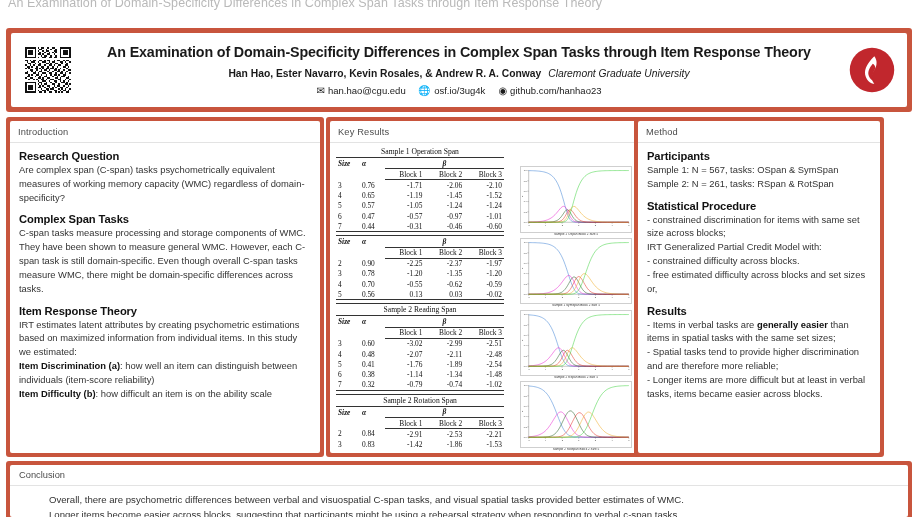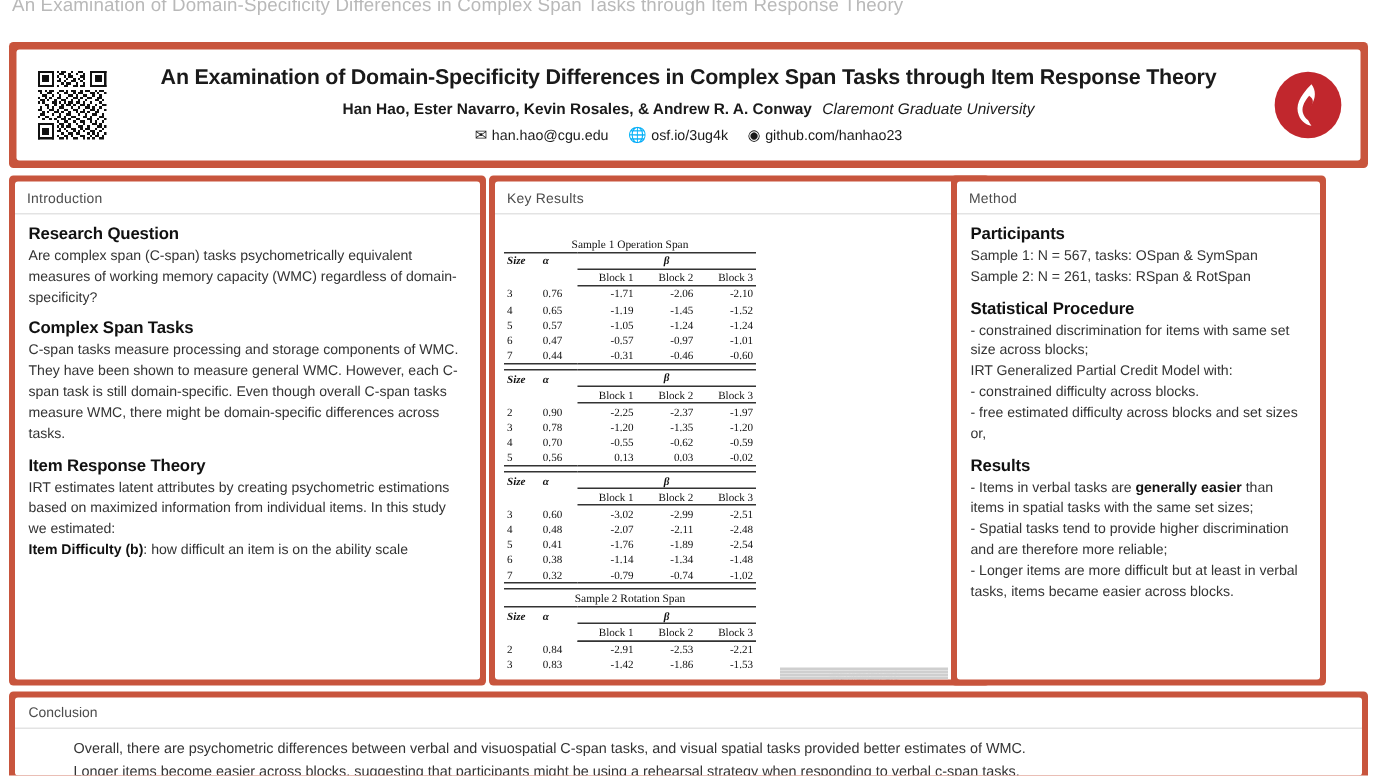--- a/index.html
+++ b/index.html
@@ -78,21 +78,21 @@
     font-size:11.2px; font-weight:bold; color:#111; margin-bottom:1px;
     letter-spacing:-.1px;
   }
   p.body {
     font-size:9.4px; color:#333; line-height:1.47; margin-bottom:0;
   }
   .gap { height:9px; }
   b.inb { color:#111; }
 
   
-  .kr-wrap { display:flex; gap:16px; height:100%; padding-top:1px;align-items:flex-end; }
+  .kr-wrap { display:flex; gap:16px; height:100%; padding-top:1px; }
   .tables { width:168px; flex:0 0 168px; }
   .plots  { width:112px; flex:0 0 112px; display:flex; flex-direction:column; gap:2px; padding-top:20px;}
   .legend { width:28px; flex:0 0 28px; display:flex; flex-direction:column;
             justify-content:center; align-items:center; gap:3px; }
 
   table.irt {
     width:100%; border-collapse:collapse;
     font-family:"Liberation Serif", serif; font-size:7.4px; color:#111;
     margin-bottom:3px;
   }
@@ -412,20 +412,23 @@
         <div class="col-body">
           <h3 class="sub">Research Question</h3>
           <p class="body">Are complex span (C-span) tasks psychometrically equivalent measures of working memory capacity (WMC) regardless of domain-specificity?</p>
           <div class="gap"></div>
           <h3 class="sub">Complex Span Tasks</h3>
           <p class="body">C-span tasks measure processing and storage components of WMC. They have been shown to measure general WMC. However, each C-span task is still domain-specific. Even though overall C-span tasks measure WMC, there might be domain-specific differences across tasks.</p>
           <div class="gap"></div>
           <h3 class="sub">Item Response Theory</h3>
           <p class="body">IRT estimates latent attributes by creating psychometric estimations based on maximized information from individual items. In this study we estimated:</p>
           <p class="body">
+            <b class="inb">Item Discrimination (a)</b><span>: how well an item can distinguish between individuals (item-score reliability)</span>
+          </p>
+          <p class="body">
             <b class="inb">Item Difficulty (b)</b><span>: how difficult an item is on the ability scale</span>
           </p>
         </div>
       </div>
     </div>
 
     <div class="col" id="col-mid">
       <div class="col-inner">
         <div class="col-head">Key Results</div>
         <div class="col-body" style="padding:2px 5px 2px 6px;">
@@ -526,20 +529,21 @@
                     <tr class="lastrow">
                       <td class="l">5</td>
                       <td class="l">0.56</td>
                       <td>0.13</td>
                       <td>0.03</td>
                       <td>-0.02</td>
                     </tr>
                   </tbody>
                 </table>
                 <table class="irt">
+                  <caption>Sample 2 Reading Span</caption>
                   <thead>
                     <tr class="hrow1">
                       <th class="l">Size</th>
                       <th class="l">α</th>
                       <th colspan="3" class="beta-hdr" style="text-align: center;">β</th>
                     </tr>
                     <tr class="hrow2">
                       <th style="border-bottom: none; border-top: none;"></th>
                       <th style="border-bottom: none; border-top: none;"></th>
                       <th>Block 1</th>

